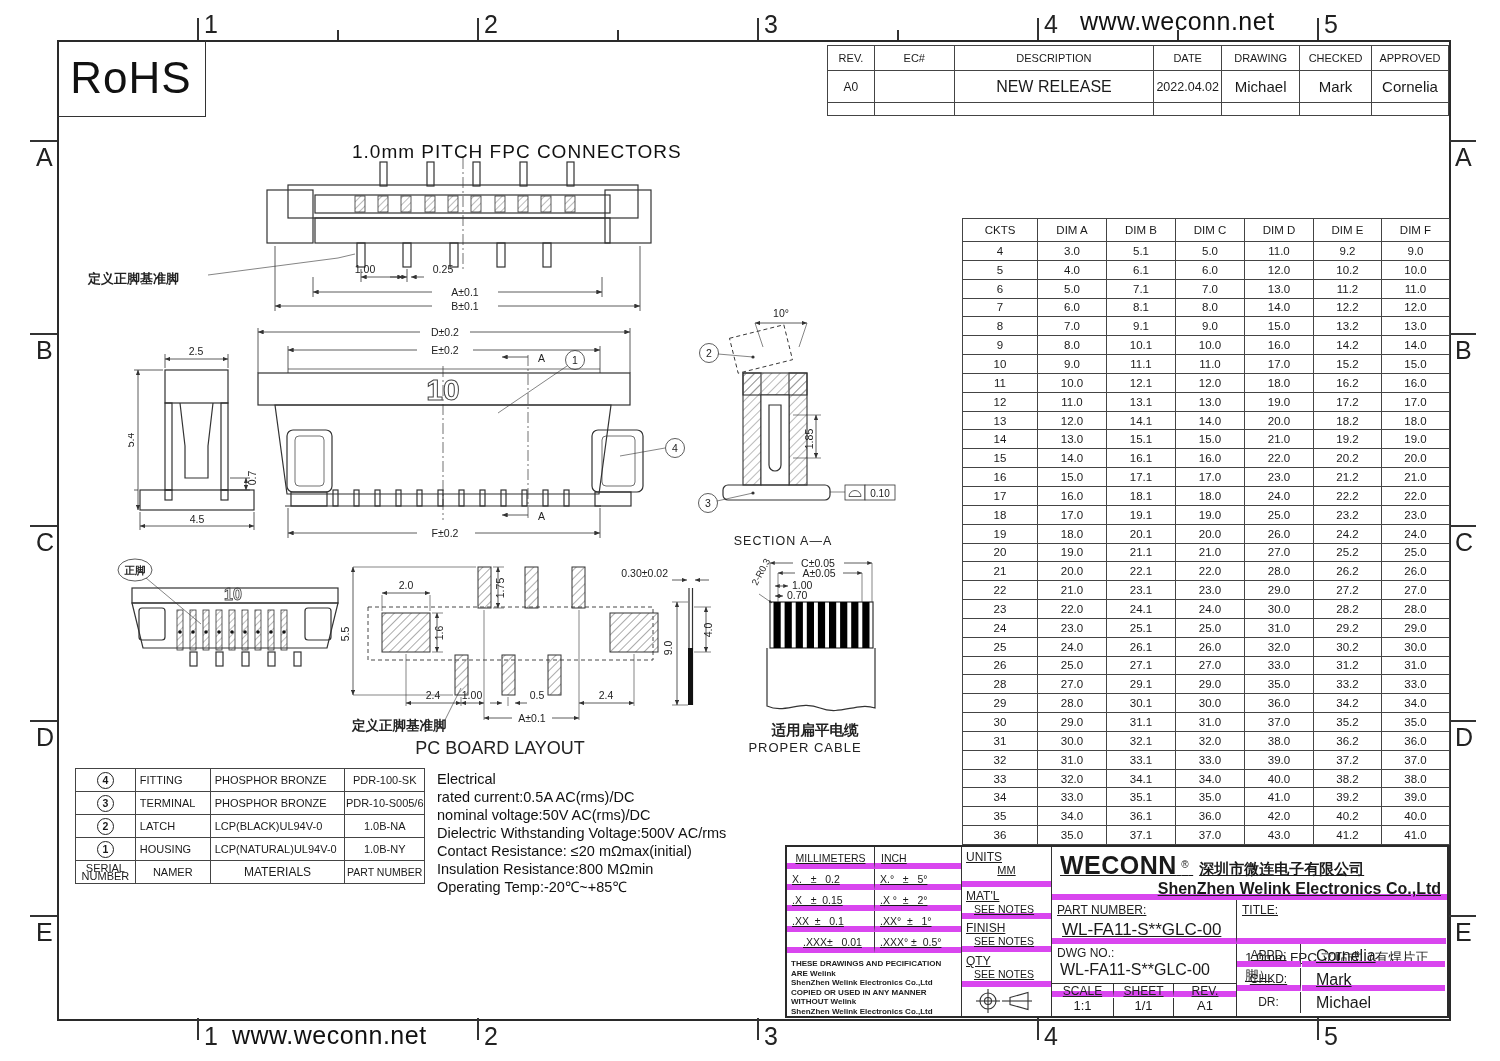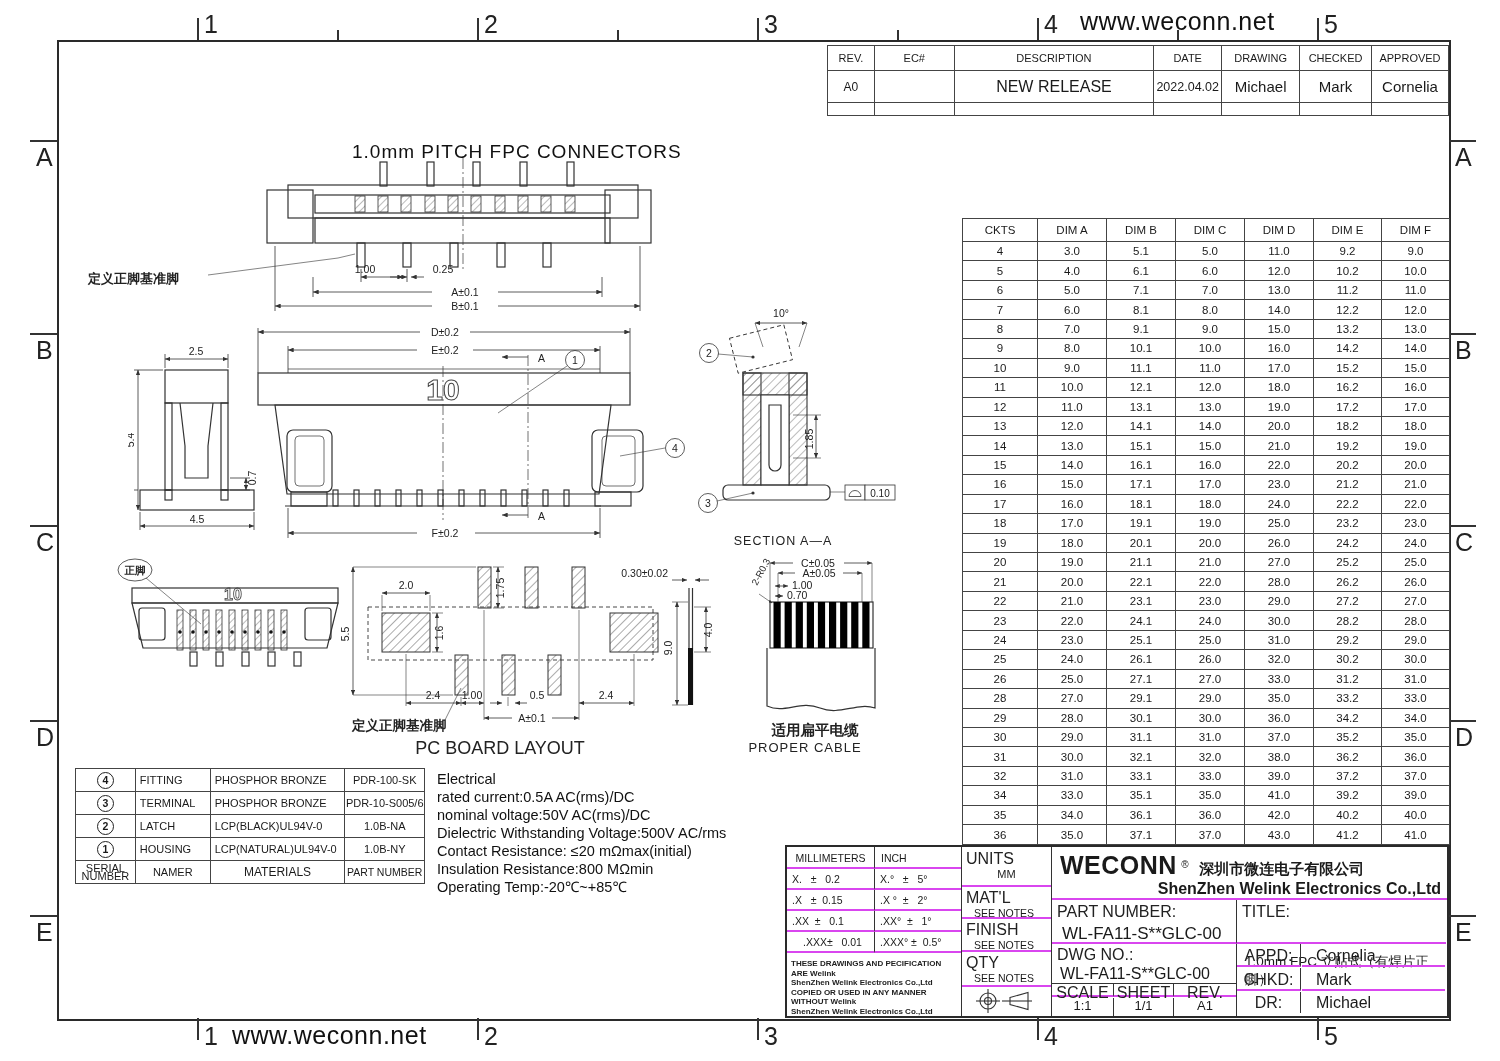--- a/index.html
+++ b/index.html
@@ -30,22 +30,22 @@
   .small9{font-size:9px;}
   .small95{font-size:9.5px;}
   .serialhdr{font-size:7.5px;line-height:8px;}
   .dwg-title{left:352px;top:141px;font-size:19px;letter-spacing:1px;color:#111;}
   .elec{left:437px;top:770px;font-size:14.5px;line-height:18px;color:#111;}
   .notes{left:170px;top:914px;font-size:20px;line-height:27px;color:#111;}
   .pre{white-space:pre;}
   
   .tb{left:785px;top:845px;width:664px;height:173px;border:2px solid #2a2a2a;box-sizing:border-box;}
   .tb .cell{position:absolute;box-sizing:border-box;}
-  .bR{border-right:1px solid #333;} .bB{border-bottom:2px solid #d946ef;}
-  .lab{font-size:16px;color:#222;}
+  .bR{border-right:1px solid #333;} .bB{border-bottom:6px solid #d946ef;text-decoration:underline;}
+  .lab{font-size:12px;color:#222;}
   .tolhdr{font-size:10.5px;text-align:center;}
   .tolrow{font-size:10.5px;}
   .legal{font-size:8px;font-weight:bold;line-height:9.5px;color:#222;}
   .brand{font-size:25px;font-weight:bold;letter-spacing:.5px;}
   .cn16{font-size:15px;font-weight:bold;}
   .en16{font-size:16px;font-weight:bold;}
   .val17{font-size:17px;} .val14{font-size:13.5px;margin-top:28px;} .val16{font-size:16px;} .val13{font-size:13px;}
   svg text{font-family:"Liberation Sans",sans-serif;fill:#222;font-size:10.5px;}
   svg .diml{stroke:#333;stroke-width:.8;fill:none;}
   svg .thin{stroke:#333;stroke-width:.6;fill:none;}
@@ -102,20 +102,23 @@
   <div class="abs tick-h" style="left:1449px;top:333px;width:27px"></div>
   <div class="abs tick-h" style="left:1449px;top:525px;width:27px"></div>
   <div class="abs tick-h" style="left:1449px;top:720px;width:27px"></div>
   <div class="abs tick-h" style="left:1449px;top:915px;width:27px"></div>
   <div class="abs zone" style="left:1455px;top:143px">A</div>
   <div class="abs zone" style="left:1455px;top:336px">B</div>
   <div class="abs zone" style="left:1455px;top:528px">C</div>
   <div class="abs zone" style="left:1455px;top:723px">D</div>
   <div class="abs zone" style="left:1455px;top:918px">E</div>
 
+  <div class="abs rohs">
+    <span>RoHS</span>
+  </div>
 
   <table class="abs dtable revtab">
     <colgroup>
         <col style="width:47px">
         <col style="width:80px">
         <col style="width:200px">
         <col style="width:68px">
         <col style="width:78px">
         <col style="width:72px">
         <col style="width:77px">
@@ -454,20 +457,29 @@
         <tr>
           <td>32</td>
           <td>31.0</td>
           <td>33.1</td>
           <td>33.0</td>
           <td>39.0</td>
           <td>37.2</td>
           <td>37.0</td>
         </tr>
 
+        <tr>
+          <td>33</td>
+          <td>32.0</td>
+          <td>34.1</td>
+          <td>34.0</td>
+          <td>40.0</td>
+          <td>38.2</td>
+          <td>38.0</td>
+        </tr>
 
         <tr>
           <td>34</td>
           <td>33.0</td>
           <td>35.1</td>
           <td>35.0</td>
           <td>41.0</td>
           <td>39.2</td>
           <td>39.0</td>
         </tr>

